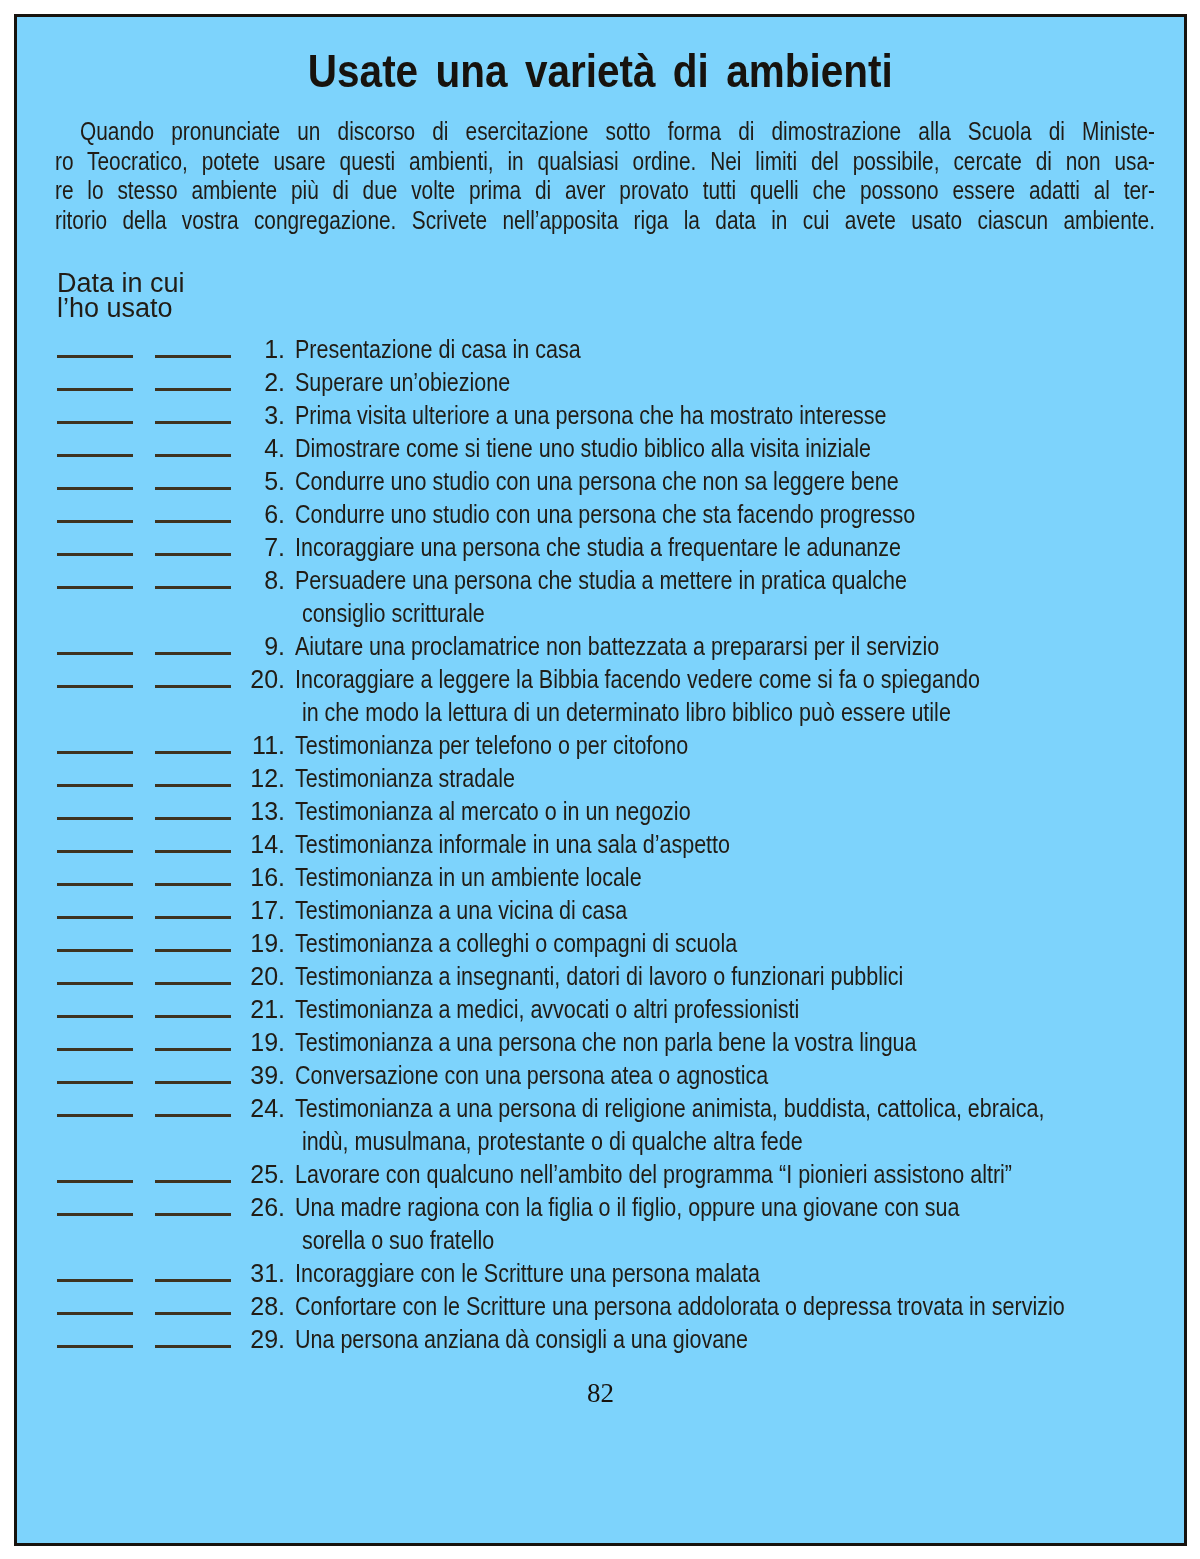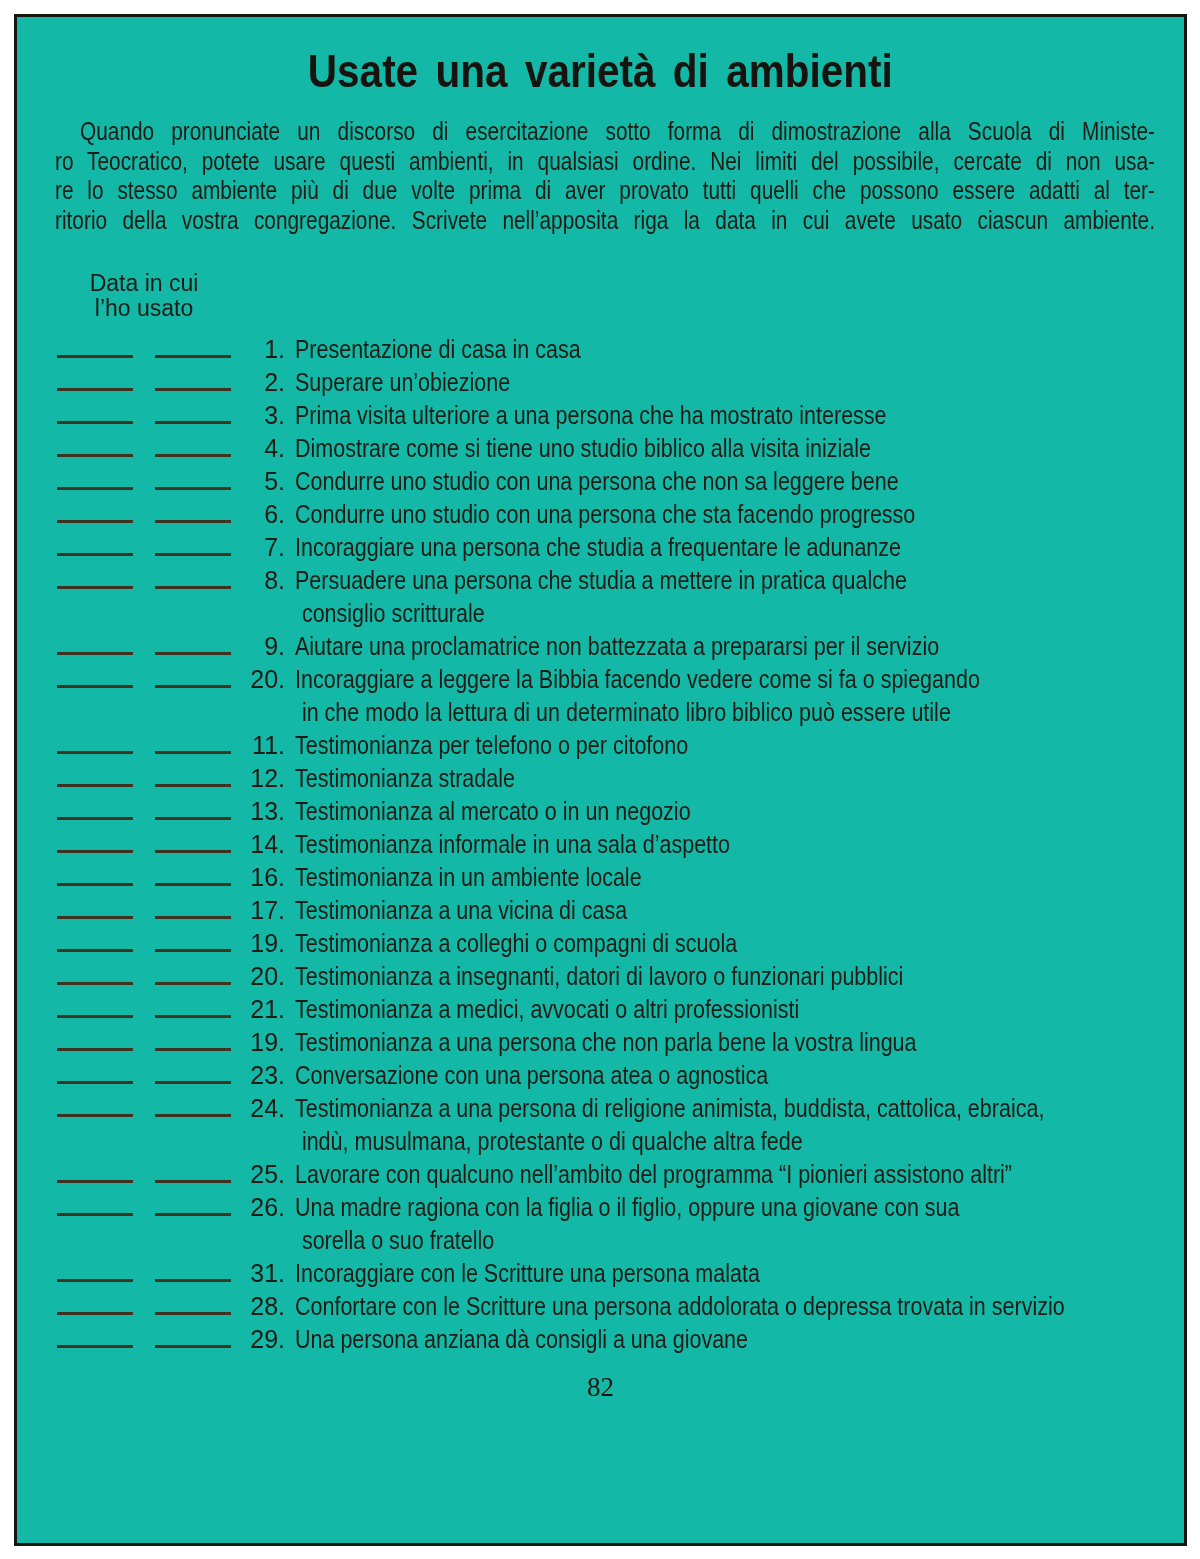--- a/index.html
+++ b/index.html
@@ -1,52 +1,52 @@
 <!DOCTYPE html>
 <html><head>
 <meta charset="utf-8">
 <style>
   html,body{margin:0;padding:0;background:#ffffff;}
   body{width:1200px;height:1559px;font-family:"Liberation Sans",sans-serif;}
   .page{position:relative;width:1200px;height:1559px;background:#ffffff;}
   .frame{
     position:absolute;left:14px;top:14px;width:1173px;height:1532px;
-    box-sizing:border-box;border:3px solid #17130e;background:#14b8a6;
+    box-sizing:border-box;border:3px solid #17130e;background:#7dd3fc;
     overflow:hidden;color:#211c15;
   }
   .title-row{display:flex;justify-content:center;}
   h1.title{
     margin:30px 0 0 0;font-size:46px;line-height:48px;font-weight:bold;
     color:#17130e;transform:scaleX(.88);word-spacing:7px;letter-spacing:0px;
     white-space:nowrap;
   }
   .intro{
     margin:22px 0 0 38px;width:1320px;font-size:25px;line-height:29.5px;
     transform:scaleX(.8333);transform-origin:0 0;
   }
   .intro .line{text-align:justify;text-align-last:justify;white-space:normal;}
   .intro .line.first{text-indent:30px;}
   .date-header{
-    margin:36px 0 0 40px;width:174px;text-align:center;
-    font-size:23px;line-height:25px;
+    margin:36px 0 0 40px;width:174px;text-align:left;
+    font-size:27px;line-height:25px;
   }
   .list{margin:12px 0 0 40px;}
   .row{display:flex;align-items:baseline;font-size:25px;line-height:33px;}
   .blank{
     flex:0 0 76px;height:14px;border-bottom:3px solid #3e3320;
     margin-bottom:-4px;
   }
   .blank.b1{margin-right:22px;}
   .num{flex:0 0 54px;text-align:right;margin-right:10px;white-space:nowrap;}
   .txt{
     flex:0 0 auto;white-space:pre-line;transform:scaleX(.86);
     transform-origin:left center;padding-left:8px;text-indent:-8px;
   }
   .page-num{
-    margin-top:16px;text-align:center;
+    margin-top:22px;text-align:center;
     font-family:"Liberation Serif",serif;font-size:27px;color:#17130e;
   }
 </style>
 </head>
 <body>
 
 <div class="page">
   <div class="frame">
 
     <div class="title-row">
@@ -206,21 +206,21 @@
   <div class="row">
     <span class="blank b1"></span>
     <span class="blank b2"></span>
     <span class="num">19.</span>
     <span class="txt">Testimonianza a una persona che non parla bene la vostra lingua</span>
   </div>
 
   <div class="row">
     <span class="blank b1"></span>
     <span class="blank b2"></span>
-    <span class="num">23.</span>
+    <span class="num">39.</span>
     <span class="txt">Conversazione con una persona atea o agnostica</span>
   </div>
 
   <div class="row">
     <span class="blank b1"></span>
     <span class="blank b2"></span>
     <span class="num">24.</span>
     <span class="txt">Testimonianza a una persona di religione animista, buddista, cattolica, ebraica,
 indù, musulmana, protestante o di qualche altra fede</span>
   </div>

